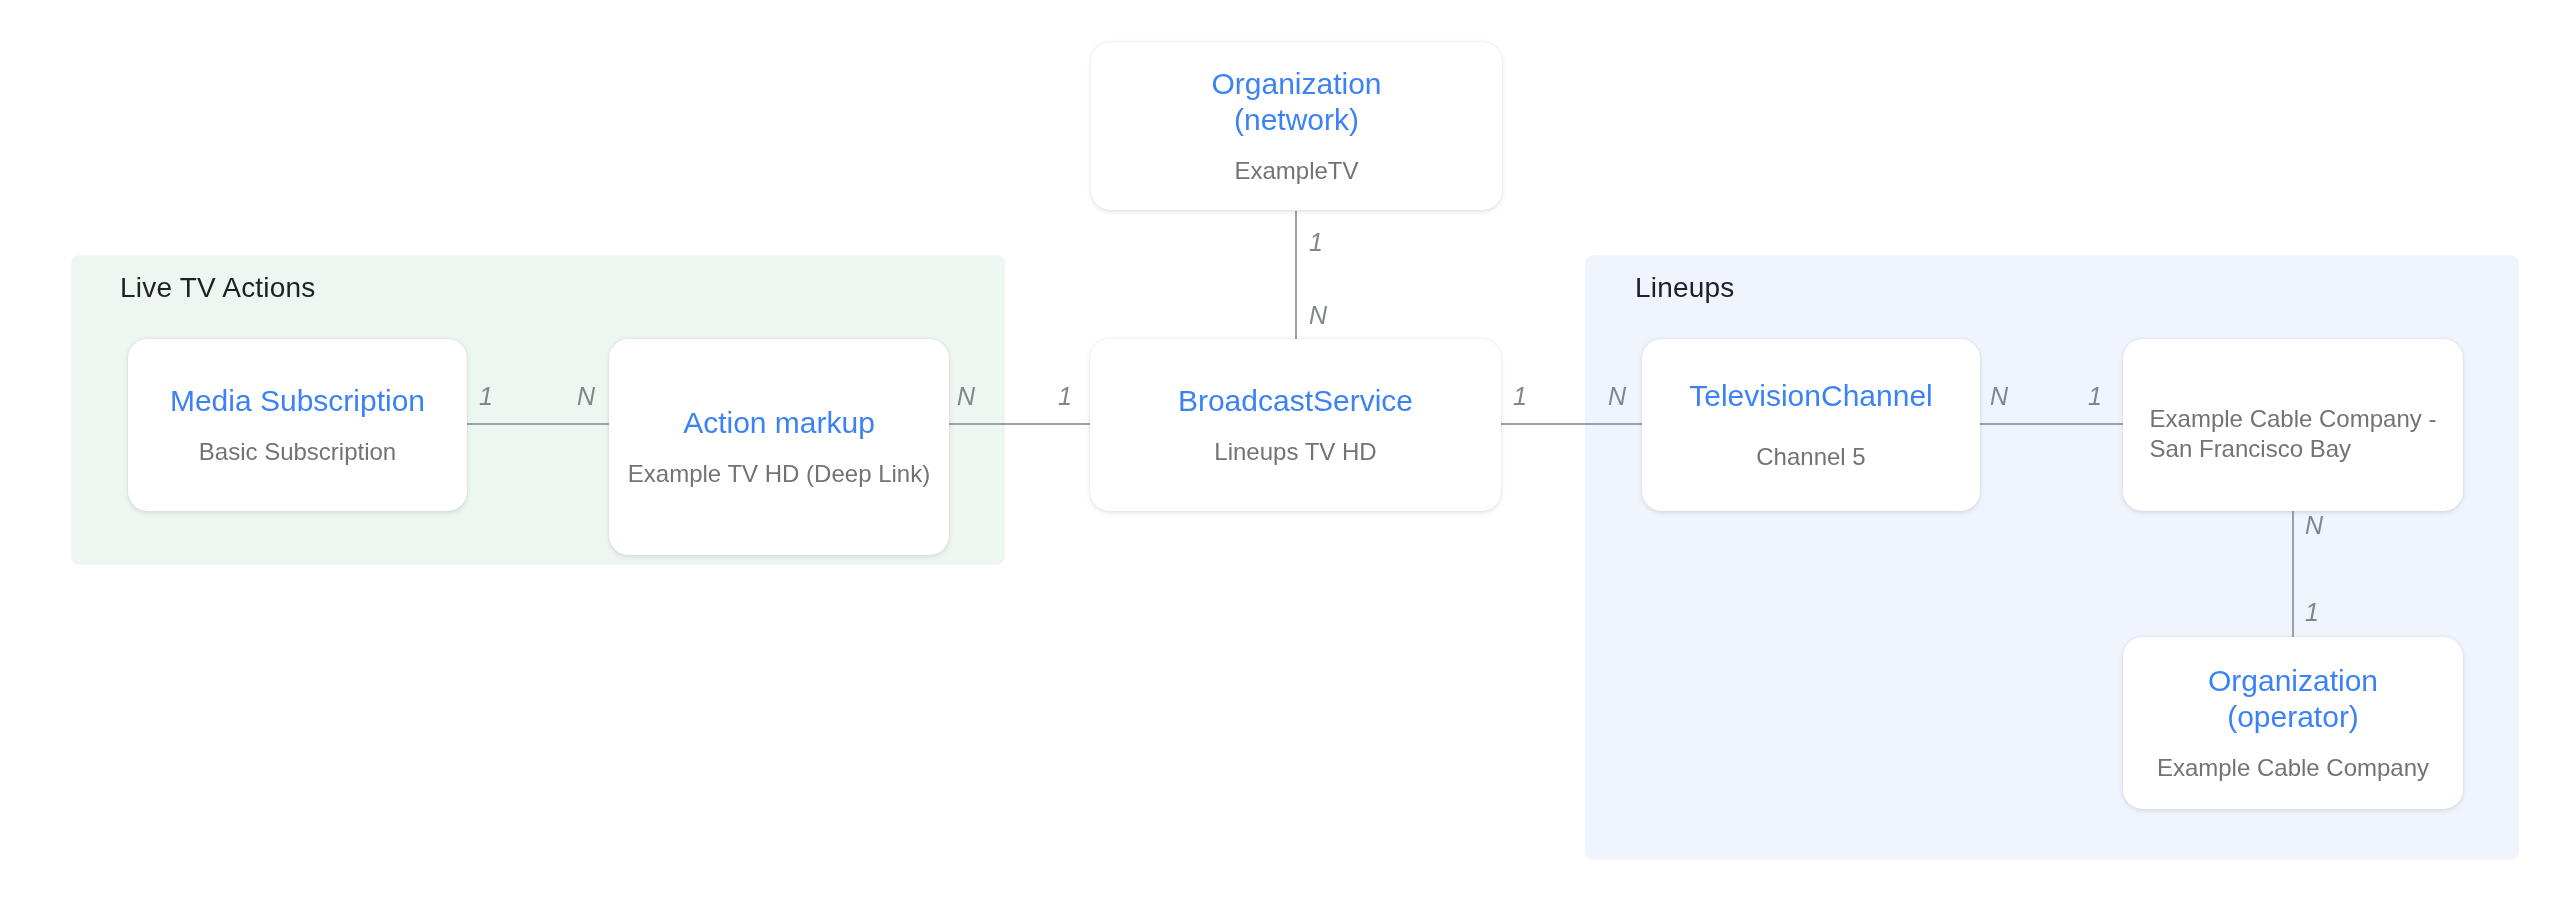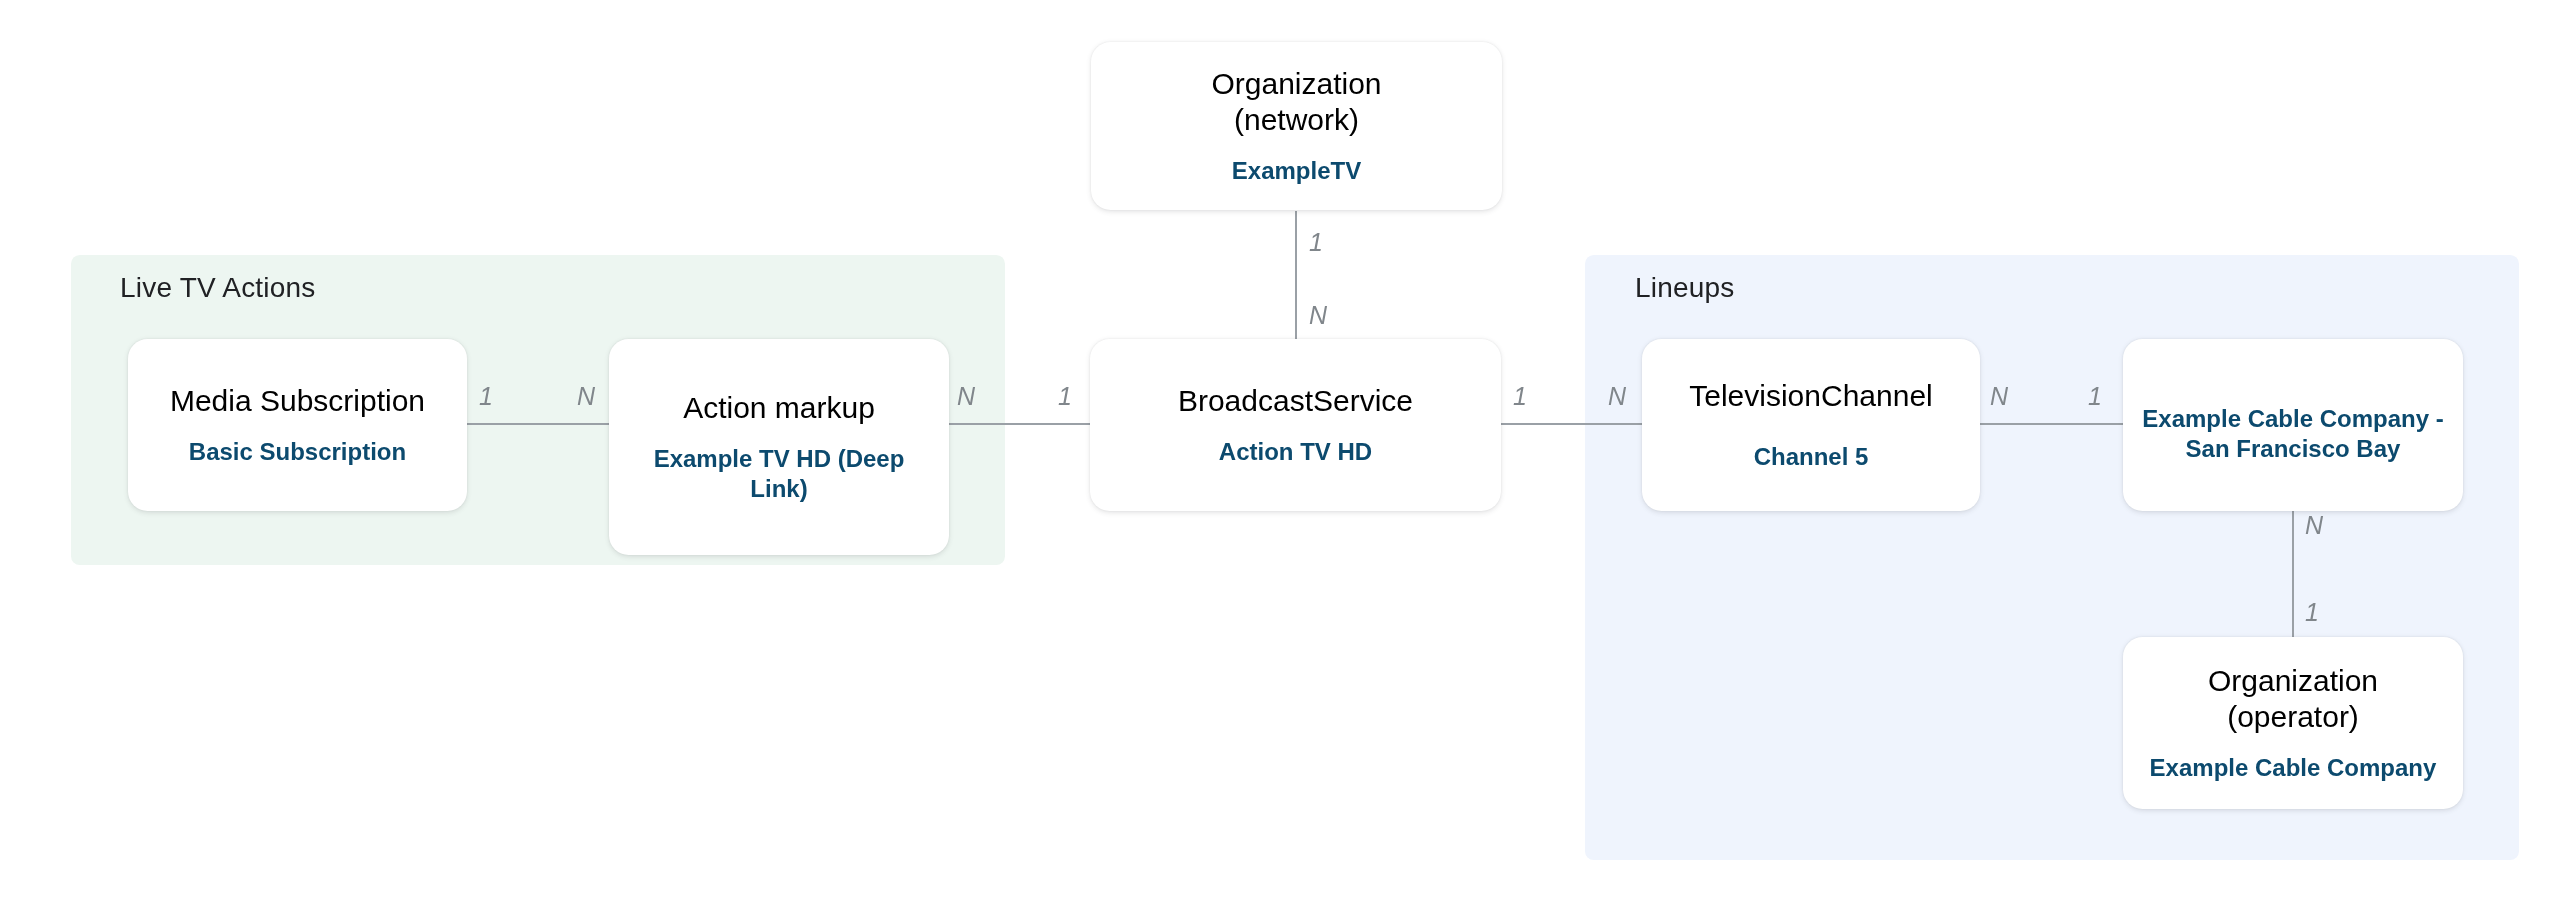--- a/index.html
+++ b/index.html
@@ -57,33 +57,32 @@
     box-shadow: 0 1.8px 5.3px rgba(60,64,67,0.13), 0 0 1.8px rgba(60,64,67,0.10);
     display: flex;
     flex-direction: column;
     align-items: center;
     justify-content: center;
     box-sizing: border-box;
     padding: 8.8px 16px;
   }
   .node-title {
     font-size: 30px;
-    color: #000000;
+    color: #3b82f6;
     line-height: 1.22;
     text-align: center;
     white-space: pre-line;
   }
   .node-sub {
     margin-top: 17.7px;
     font-size: 24px;
-    color: #0c4a6e;
+    color: #737373;
     line-height: 1.25;
-    text-align: center;
+    text-align: left;
     white-space: pre-line;
-    font-weight: bold;
   }
 </style>
 </head>
 <body>
 
 <div id="canvas">
 
   <div class="group" style="left:71px; top:255px; width:934px; height:310px; background:#edf6f1;"></div>
   <div class="group-title" style="left:120px; top:272px;">Live TV Actions</div>
 
@@ -125,21 +124,21 @@
     <div class="node-sub">Basic Subscription</div>
   </div>
 
   <div class="node" style="left:609px; top:339px; width:340px; height:216px;">
     <div class="node-title">Action markup</div>
     <div class="node-sub">Example TV HD (Deep Link)</div>
   </div>
 
   <div class="node" style="left:1090px; top:339px; width:411px; height:172px;">
     <div class="node-title">BroadcastService</div>
-    <div class="node-sub">Action TV HD</div>
+    <div class="node-sub">Lineups TV HD</div>
   </div>
 
   <div class="node" style="left:1642px; top:339px; width:338px; height:172px;gap:10px;">
     <div class="node-title">TelevisionChannel</div>
     <div class="node-sub">Channel 5</div>
   </div>
 
   <div class="node" style="left:2123px; top:339px; width:340px; height:172px;">
     <div class="node-sub">Example Cable Company -
 San Francisco Bay</div>

